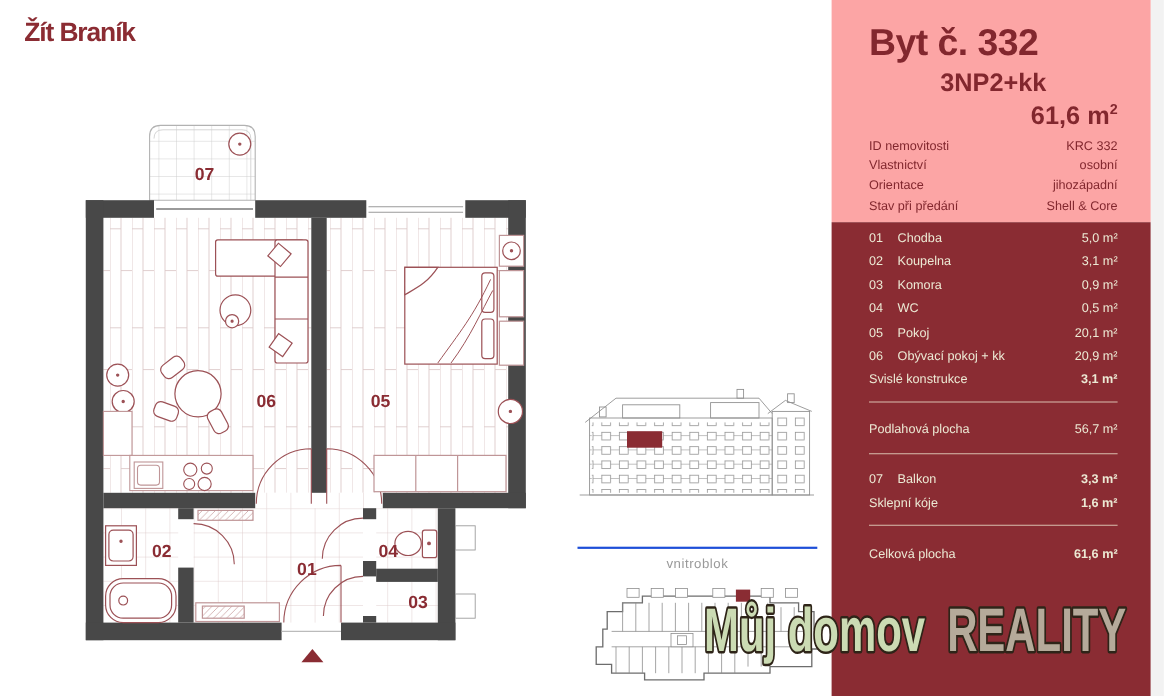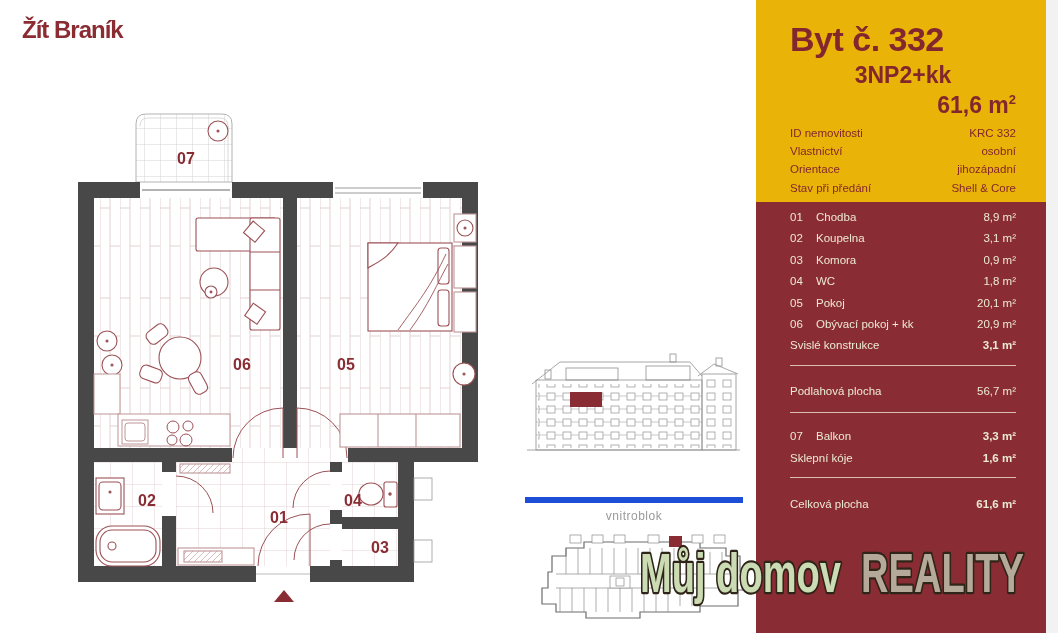--- a/index.html
+++ b/index.html
@@ -10,25 +10,25 @@
   }
   .edge-strip{position:absolute;right:0;top:0;width:12px;height:633px;background:#f2f2f2;}
   
   .logo{position:absolute;left:22px;top:16px;font-size:24px;font-weight:700;
     color:#8b2c33;letter-spacing:-1px;}
   
   .plan-svg{position:absolute;left:60px;top:100px;}
   .elev-svg{position:absolute;left:520px;top:350px;}
   .site-svg{position:absolute;left:535px;top:525px;}
   .vnitroblok{position:absolute;left:525px;top:497px;width:218px;
-    border-top:6px solid #1d4ed8;text-align:center;
+    border-top:2px solid #1d4ed8;text-align:center;
     color:#9a9a9a;font-size:12px;padding-top:6px;letter-spacing:.5px;}
   
   .panel{position:absolute;left:756px;top:0;width:290px;height:633px;}
-  .panel-green{position:absolute;left:0;top:0;right:0;height:202px;background:#eab308;color:#82272e;}
+  .panel-green{position:absolute;left:0;top:0;right:0;height:202px;background:#fca5a5;color:#82272e;}
   .p-title{position:absolute;left:34px;top:20px;font-size:34px;font-weight:700;letter-spacing:-.5px;}
   .p-sub{position:absolute;left:34px;right:30px;top:63px;display:flex;
     justify-content:center;font-size:23px;font-weight:600;line-height:24px;}
   .p-area{position:absolute;right:30px;top:88px;font-size:23px;font-weight:600;line-height:24px;}
   .p-area sup{font-size:13px;}
   .p-details{position:absolute;left:34px;right:30px;top:124px;font-size:11.5px;line-height:18.2px;}
   .p-details .row{display:flex;justify-content:space-between;text-align:center;}
   .panel-red{position:absolute;left:0;top:202px;right:0;bottom:0;background:#8a2c33;color:#ece9d4;font-size:11.5px;}
   .rrow{display:flex;line-height:21.4px;}
   .rrow .num{width:26px;flex:none;}
@@ -282,36 +282,36 @@
           <span>Shell &amp; Core</span>
         </div>
     </div>
   </div>
 
   <div class="panel-red">
     <div class="rooms-block">
       <div class="rrow">
           <span class="num">01</span>
           <span class="nm">Chodba</span>
-          <span class="ar">8,9 m²</span>
+          <span class="ar">5,0 m²</span>
         </div>
       <div class="rrow">
           <span class="num">02</span>
           <span class="nm">Koupelna</span>
           <span class="ar">3,1 m²</span>
         </div>
       <div class="rrow">
           <span class="num">03</span>
           <span class="nm">Komora</span>
           <span class="ar">0,9 m²</span>
         </div>
       <div class="rrow">
           <span class="num">04</span>
           <span class="nm">WC</span>
-          <span class="ar">1,8 m²</span>
+          <span class="ar">0,5 m²</span>
         </div>
       <div class="rrow">
           <span class="num">05</span>
           <span class="nm">Pokoj</span>
           <span class="ar">20,1 m²</span>
         </div>
       <div class="rrow">
           <span class="num">06</span>
           <span class="nm">Obývací pokoj + kk</span>
           <span class="ar">20,9 m²</span>

